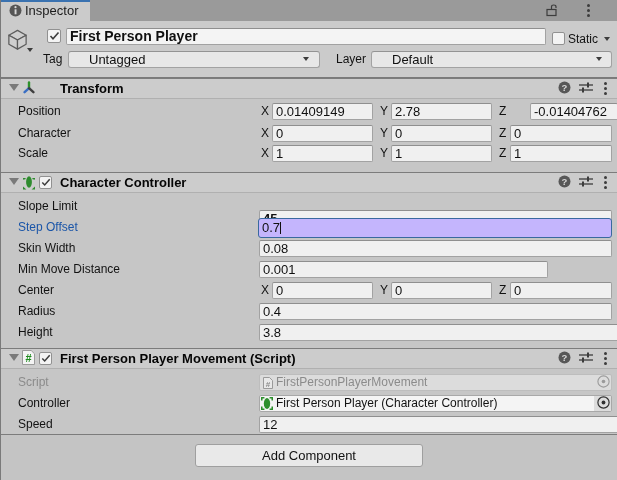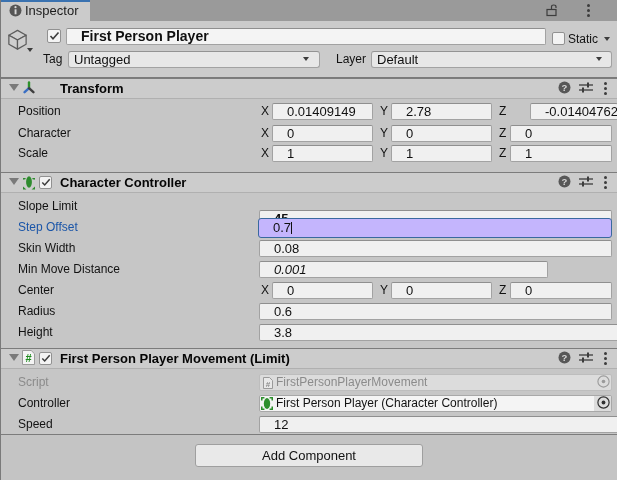--- a/index.html
+++ b/index.html
@@ -10,27 +10,27 @@
   color:#101010;
   background:#c6c6c6;
   position:relative;
 }
 .abs { position:absolute; }
 .lbl { position:absolute; font-size:12px; color:#121212; white-space:nowrap; line-height:17px; }
 .fld {
   position:absolute; height:17px; background:#f0f0f0;
   border:1px solid #a2a2a2; border-top-color:#8f8f8f;
   border-radius:2px; font-size:13px; color:#101010;
-  padding-left:14px; line-height:15px; white-space:nowrap; overflow:hidden;
+  padding-left:3px; line-height:15px; white-space:nowrap; overflow:hidden;
 }
 .drop {
   position:absolute; height:17px; background:#e7e7e7;
   border:1px solid #a2a2a2; border-top-color:#939393;
   border-radius:3px; font-size:13px; color:#101010;
-  padding-left:5px; line-height:15px; white-space:nowrap; overflow:hidden;
+  padding-left:20px; line-height:15px; white-space:nowrap; overflow:hidden;
 }
 .darr { position:absolute; width:0; height:0; border-left:3.5px solid transparent; border-right:3.5px solid transparent; border-top:4.5px solid #3c3c3c; }
 .chk {
   position:absolute; width:14px; height:14px; background:#f3f3f3;
   border:1px solid #919191; border-radius:2px;
 }
 .fold { position:absolute; width:0; height:0; border-left:5px solid transparent; border-right:5px solid transparent; border-top:7px solid #7a7a7a; }
 .ctitle { position:absolute; font-weight:bold; font-size:13px; color:#050505; line-height:21px; }
 .chead { position:absolute; left:0; width:617px; height:21px; background:#cccccc; border-top:1px solid #7c7c7c; border-bottom:1px solid #b0b0b0; }
 svg { position:absolute; }
@@ -176,47 +176,47 @@
 <div class="lbl" style="left:18px;top:198px;">Slope Limit</div>
 <div class="fld" style="left:259px;top:210px;width:353px;font-weight:bold;">45</div>
 
 <div class="lbl" style="left:18px;top:219px;color:#1a55a8;">Step Offset</div>
 <div class="fld" style="left:258px;top:218px;width:354px;height:20px;background:#c4b5fd;border:1.5px solid #39699f;border-radius:3px;line-height:17px;">0.7<span style="display:inline-block;width:1px;height:12px;background:#101010;vertical-align:-2px;"></span></div>
 
 <div class="lbl" style="left:18px;top:240px;">Skin Width</div>
 <div class="fld" style="left:259px;top:240px;width:353px;">0.08</div>
 
 <div class="lbl" style="left:18px;top:261px;">Min Move Distance</div>
-<div class="fld" style="left:259px;top:261px;width:289px;font-style:italic;">0.001</div>
+<div class="fld" style="left:259px;top:261px;width:289px;">0.001</div>
 
 <div class="lbl" style="left:18px;top:282px;">Center</div>
 <div class="lbl" style="left:261px;top:282px;">X</div>
 <div class="fld" style="left:272px;top:282px;width:101px;">0</div>
 <div class="lbl" style="left:380px;top:282px;">Y</div>
 <div class="fld" style="left:391px;top:282px;width:101px;">0</div>
 <div class="lbl" style="left:499px;top:282px;">Z</div>
 <div class="fld" style="left:510px;top:282px;width:102px;">0</div>
 
 <div class="lbl" style="left:18px;top:303px;">Radius</div>
-<div class="fld" style="left:259px;top:303px;width:353px;">0.6</div>
+<div class="fld" style="left:259px;top:303px;width:353px;">0.4</div>
 
 <div class="lbl" style="left:18px;top:324px;">Height</div>
 <div class="fld" style="left:259px;top:324px;width:425px;">3.8</div>
 
 <div class="chead" style="top:348px;"></div>
 <div class="fold" style="left:9px;top:354px;"></div>
 <svg style="left:22px;top:350px;" width="13" height="15" viewBox="0 0 13 15">
   <path d="M0.5 0.5 L9.2 0.5 L12.5 3.8 L12.5 14.5 L0.5 14.5 Z" fill="#f4f4f4" stroke="#9a9a9a" stroke-width="1"></path>
   <text x="6.6" y="11.8" font-size="11" font-weight="bold" fill="#1e8c1e" text-anchor="middle" font-family="Liberation Sans">#</text>
 </svg>
 <div class="chk" style="left:39px;top:352px;width:13px;height:13px;"></div>
 <svg style="left:41px;top:354px;" width="10" height="9" viewBox="0 0 10 9">
     <path d="M1.3 4.5 L3.7 7 L8.7 1.3" fill="none" stroke="#3c3c3c" stroke-width="1.5"></path>
   </svg>
-<div class="ctitle" style="left:60px;top:348px;">First Person Player Movement (Limit)</div>
+<div class="ctitle" style="left:60px;top:348px;">First Person Player Movement (Script)</div>
 
 <svg style="left:558px;top:351px;" width="13" height="13" viewBox="0 0 13 13">
   <circle cx="6.5" cy="6.5" r="6" fill="#575757"></circle>
   <text x="6.5" y="9.6" font-size="9.5" font-weight="bold" fill="#d8d8d8" text-anchor="middle" font-family="Liberation Sans">?</text>
 </svg>
 <svg style="left:579px;top:351px;" width="14" height="13" viewBox="0 0 14 13">
   <g stroke="#3c3c3c" stroke-width="1.3">
     <line x1="0" y1="4" x2="14" y2="4"></line>
     <line x1="0" y1="9" x2="14" y2="9"></line>
   </g>

